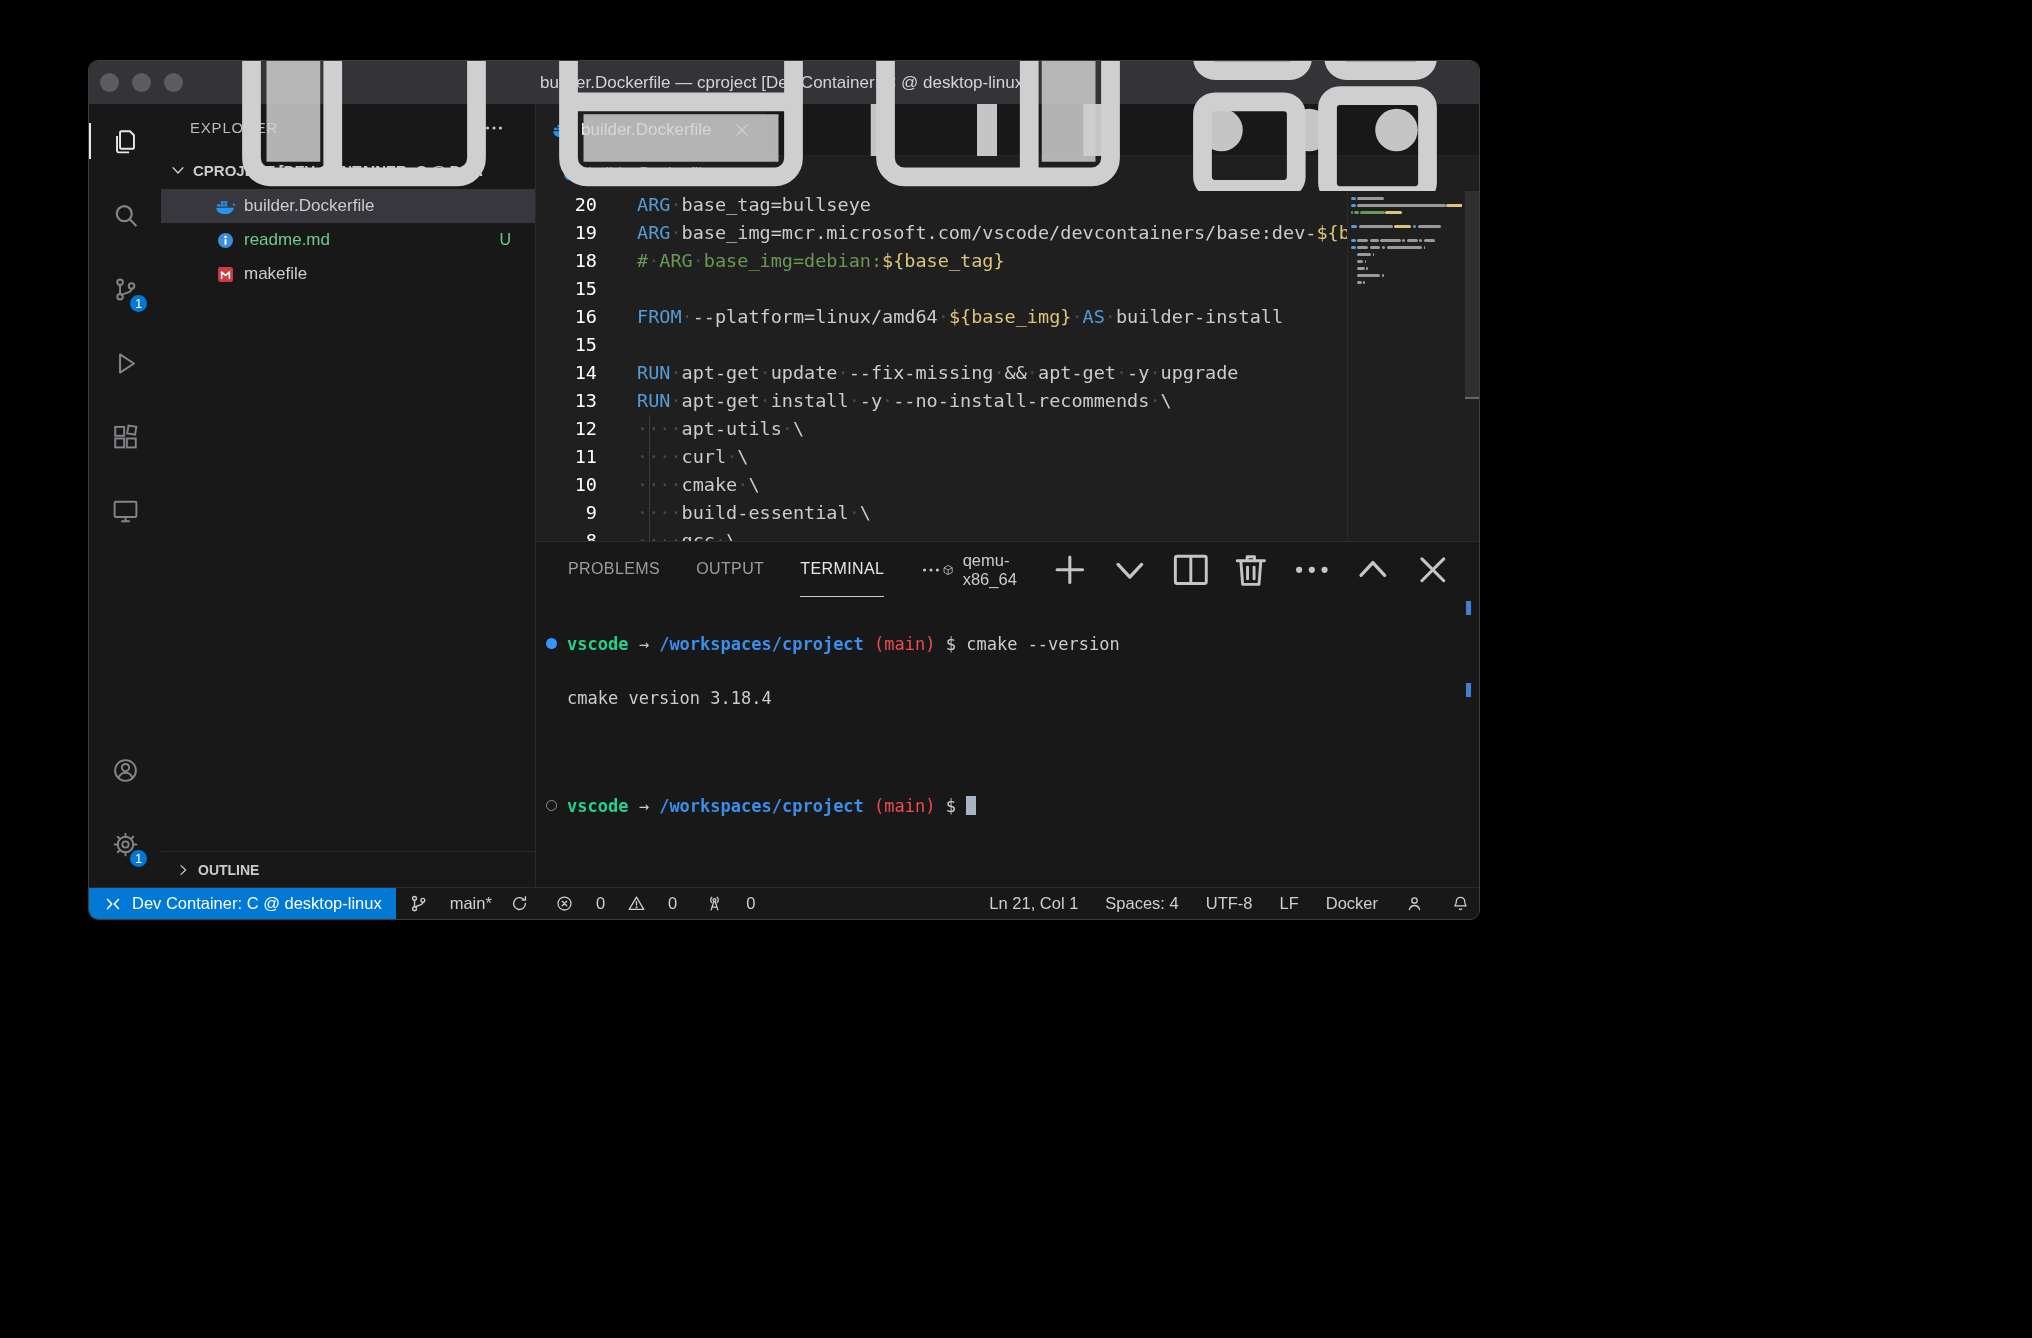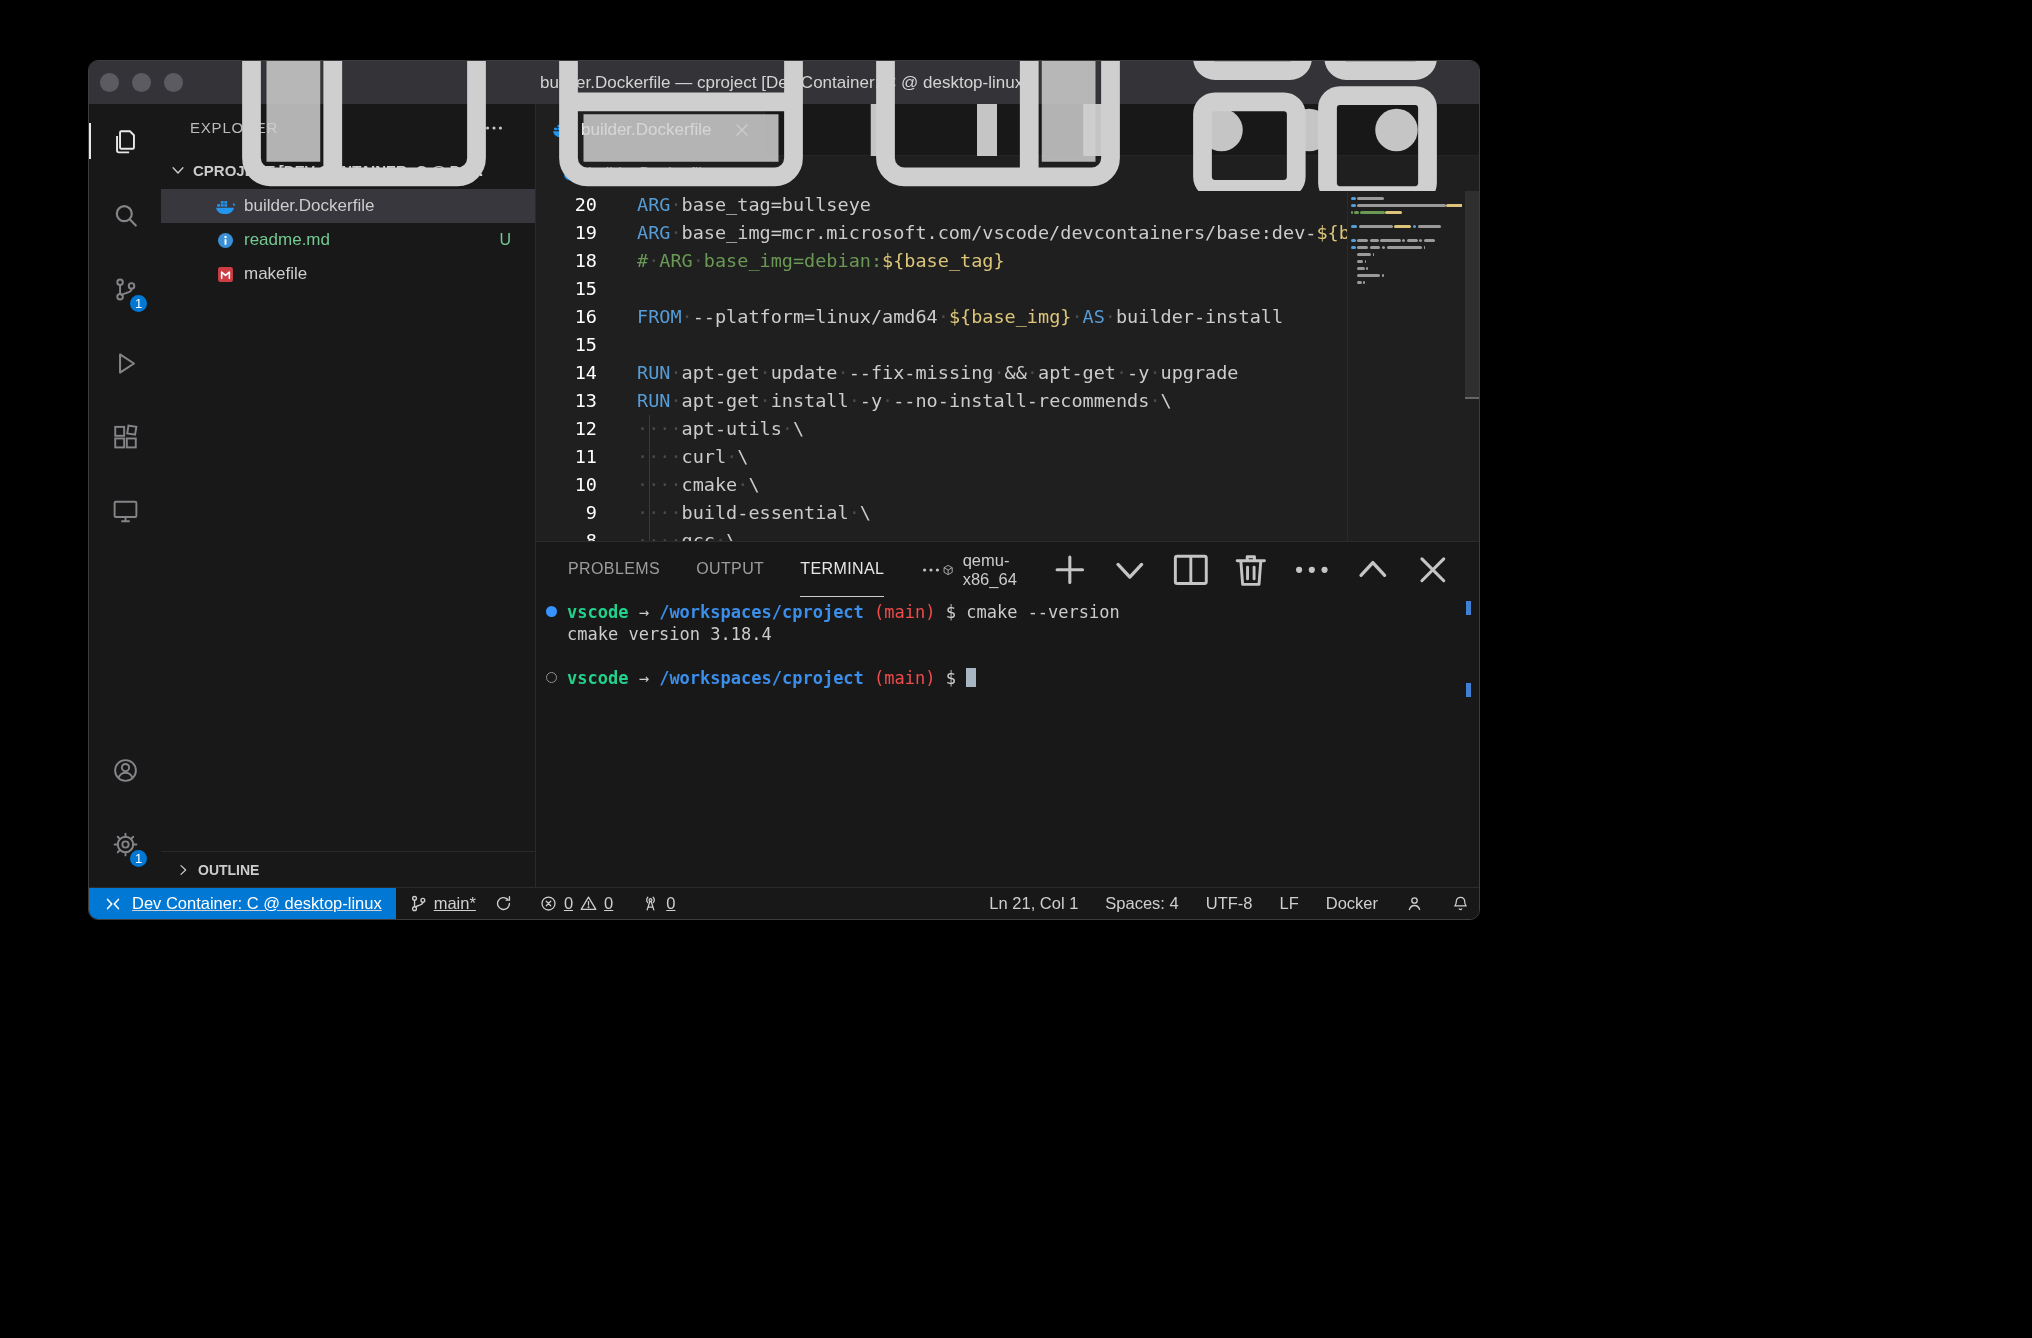--- a/index.html
+++ b/index.html
@@ -106,35 +106,35 @@
   .panel-more .icon { width:22px; height:22px; cursor:pointer; }
   .panel-actions { margin-left:auto; display:flex; align-items:center; gap:17px; color:#c5c5c5; }
   .panel-actions .icon { width:21px; height:21px; cursor:pointer; }
   .term-profile { display:flex; align-items:center; gap:8px; color:#cccccc; font-size:16.5px;
                   margin-right:6px; cursor:pointer; }
   .term-profile .icon { width:20px; height:20px; }
 
   .terminal { position:relative; flex:1; min-height:0; padding:4px 0 0 31px;
               font-family:"DejaVu Sans Mono", monospace; font-size:17px; line-height:22px;
               color:#cccccc; overflow:hidden; cursor:text; }
-  .term-line { position:relative; height:22px; white-space:pre; }
+  .term-line { position:relative; height:22px; white-space:pre;margin-top:32px; }
   .term-deco { position:absolute; left:-21px; top:5px; width:11px; height:11px; border-radius:50%; }
   .term-deco.filled { background:var(--deco,#3794ff); }
   .term-deco.hollow { border:1.5px solid #8f8f8f; }
   .term-cursor { display:inline-block; width:10px; height:19px; background:#a7b6c2; vertical-align:-3px; }
   .term-mark { position:absolute; right:8px; width:5px; height:14px; background:#3f7fd4; }
 
   
   .statusbar { height:32px; flex:none; background:#181818; border-top:1px solid #2b2b2b;
                display:flex; align-items:stretch; font-size:16.5px; color:#cfcfcf; }
-  .sb-left { display:flex; align-items:stretch;text-decoration:underline; }
+  .sb-left { display:flex; align-items:stretch; }
   .sb-remote { background:var(--accent,#0078d4); color:#fff; display:flex; align-items:center;
                gap:9px; padding:0 14px; cursor:pointer; }
   .sb-remote .icon { width:20px; height:20px; }
-  .sb-item { display:flex; align-items:center; gap:6px; padding:0 9px; cursor:pointer; white-space:nowrap; }
+  .sb-item { display:flex; align-items:center; gap:22px; padding:0 9px; cursor:pointer; white-space:nowrap; }
   .sb-item .icon { width:19px; height:19px; }
   .sb-right { margin-left:auto; display:flex; align-items:stretch; gap:9px; }
 </style>
 </head>
 <body>
 
 <div class="window">
 
   <div class="titlebar">
     <div class="traffic">

